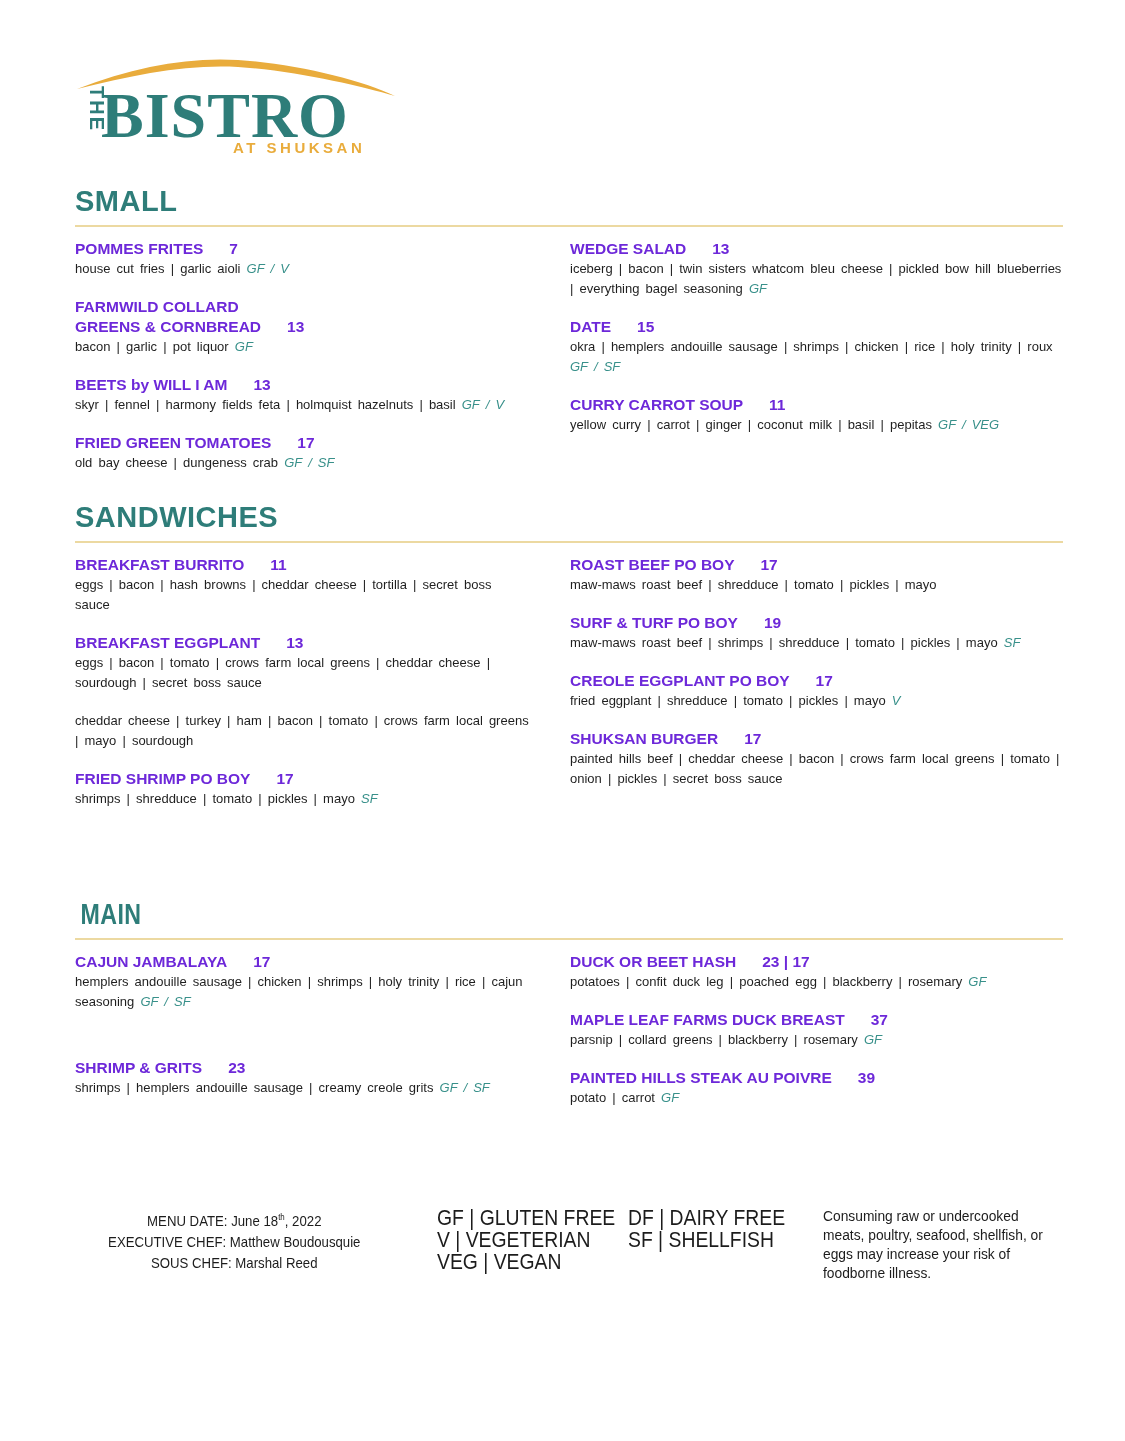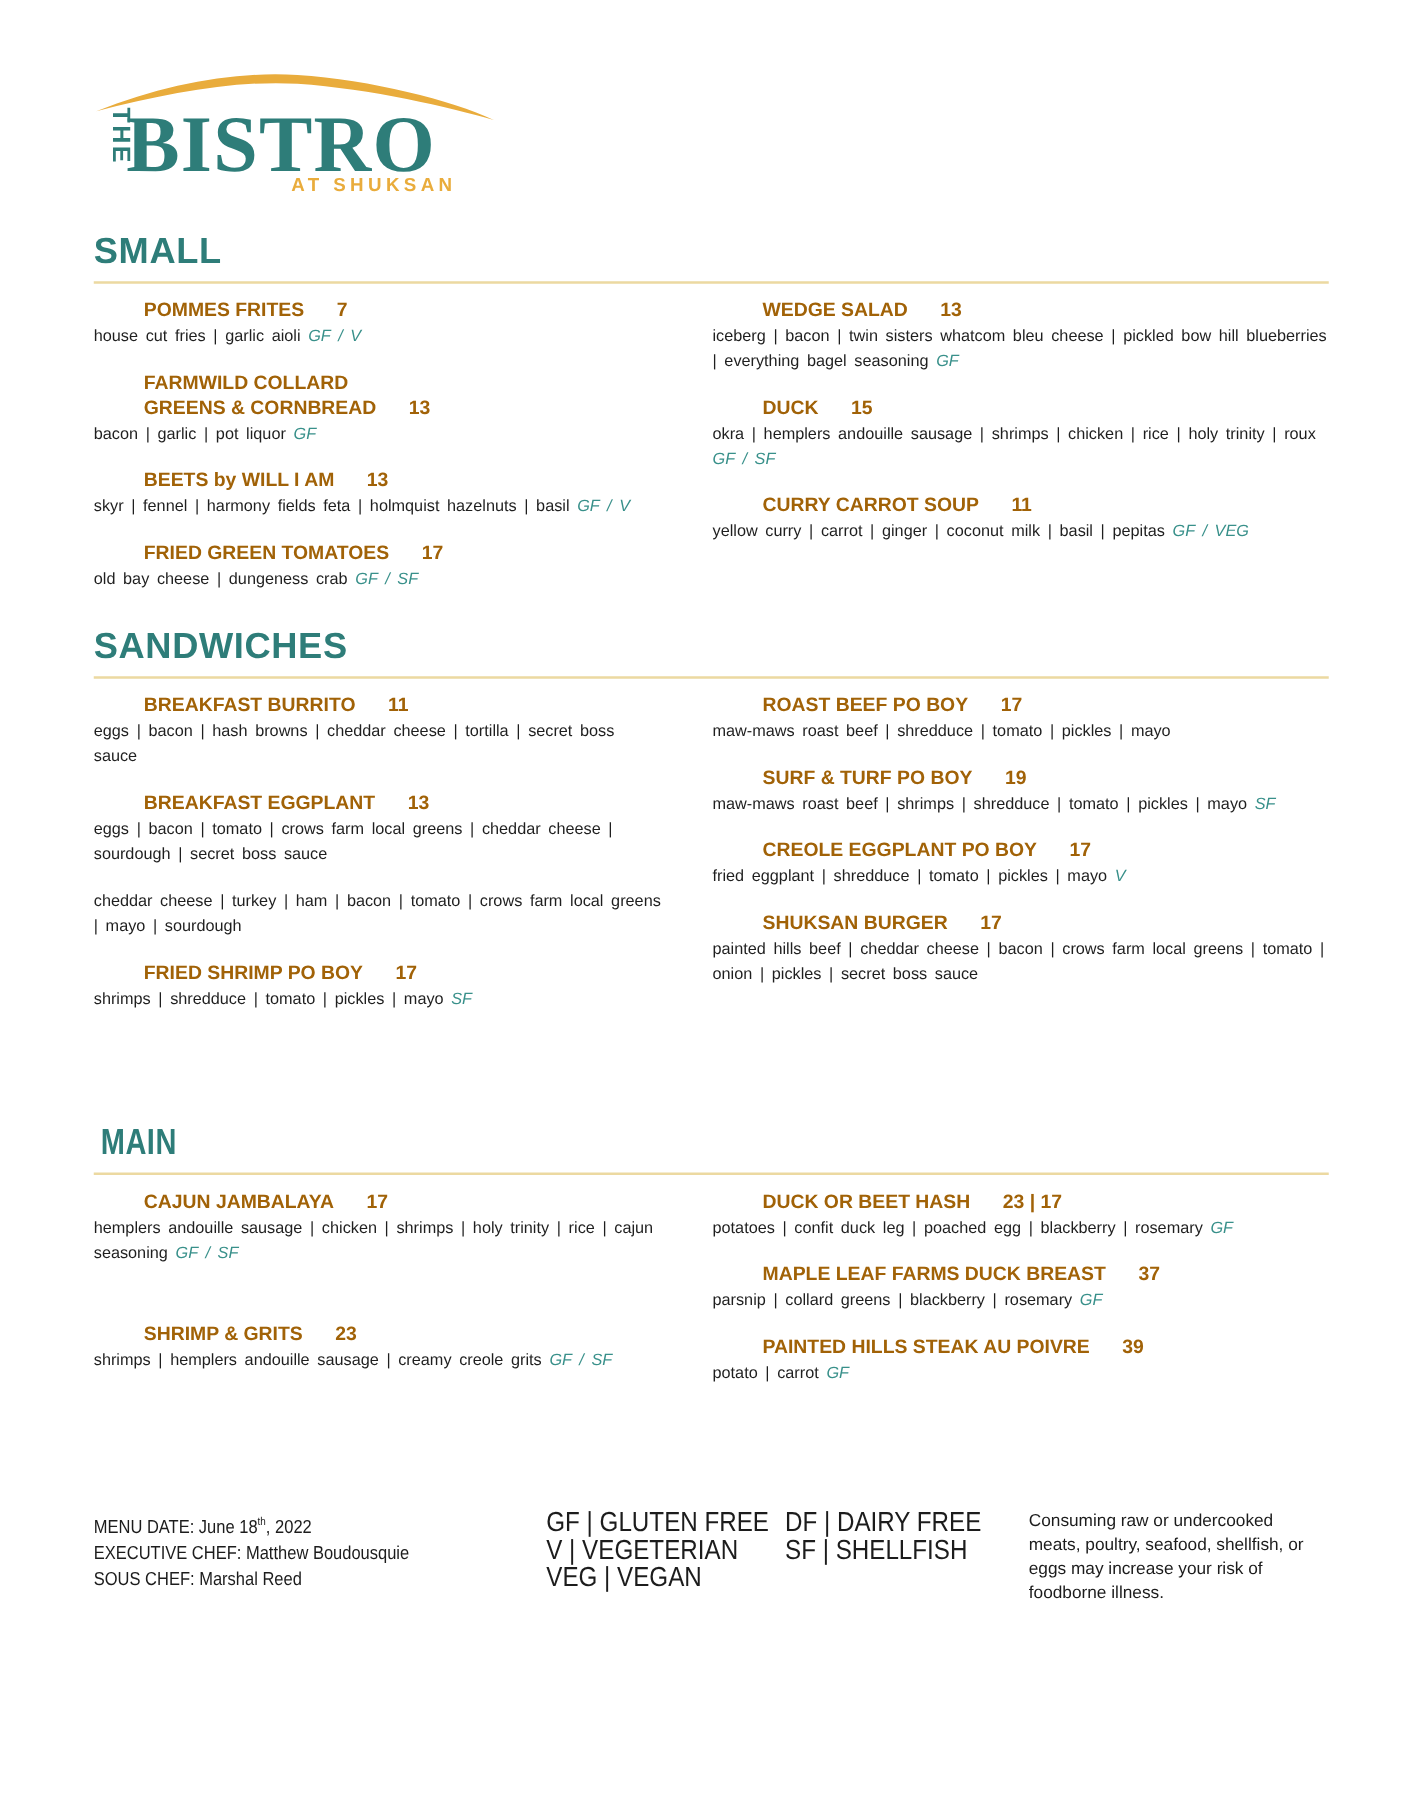--- a/index.html
+++ b/index.html
@@ -43,22 +43,21 @@
     display: grid;
     grid-template-columns: 455px 493px;
     column-gap: 40px;
     align-items: start;
   }
   .item { margin-bottom: 18px; }
   .item-title {
     font-size: 15.5px;
     line-height: 20px;
     font-weight: bold;
-    color: #a16207;
-    margin-left: 40px;
+    color: #6d28d9;
   }
   .item-name { white-space: pre-line; }
   .item-price { margin-left: 26px; }
   .item-desc {
     font-size: 13px;
     line-height: 20px;
     color: #1f1f1f;
     word-spacing: 2.5px;
   }
   .tag { color: #38908A; font-style: italic; }
@@ -67,21 +66,21 @@
   .footer {
     margin-top: 81px;
     display: grid;
     grid-template-columns: 362px 191px 195px 1fr;
   }
   .footer .cond {
     transform: scaleX(0.88);
     transform-origin: 0 0;
     white-space: nowrap;
   }
-  .footer-info { font-size: 15px; line-height: 21px; color: #1c1c1c; }
+  .footer-info { font-size: 15px; line-height: 21px; color: #1c1c1c; text-align: center; }
   .footer-legend { font-size: 22px; line-height: 22px; color: #1c1c1c; }
   .footer-disclaimer {
     font-size: 13.8px;
     line-height: 19px;
     color: #1c1c1c;
     max-width: 240px;
   }
   .sup { font-size: 60%; vertical-align: super; }
 </style>
 </head>
@@ -118,21 +117,21 @@
           <div class="item-title"><span class="item-name">FRIED GREEN TOMATOES</span><span class="item-price">17</span></div>
           <div class="item-desc"><span>old bay cheese | dungeness crab</span> <span class="tag">GF / SF</span></div>
         </div>
       </div>
       <div class="col">
         <div class="item">
           <div class="item-title"><span class="item-name">WEDGE SALAD</span><span class="item-price">13</span></div>
           <div class="item-desc"><span>iceberg | bacon | twin sisters whatcom bleu cheese | pickled bow hill blueberries | everything bagel seasoning</span> <span class="tag">GF</span></div>
         </div>
         <div class="item">
-          <div class="item-title"><span class="item-name">DUCK</span><span class="item-price">15</span></div>
+          <div class="item-title"><span class="item-name">DATE</span><span class="item-price">15</span></div>
           <div class="item-desc"><span>okra | hemplers andouille sausage | shrimps | chicken | rice | holy trinity | roux</span> <span class="tag">GF / SF</span></div>
         </div>
         <div class="item">
           <div class="item-title"><span class="item-name">CURRY CARROT SOUP</span><span class="item-price">11</span></div>
           <div class="item-desc"><span>yellow curry | carrot | ginger | coconut milk | basil | pepitas</span> <span class="tag">GF / VEG</span></div>
         </div>
       </div>
     </div>
   </div>
 

